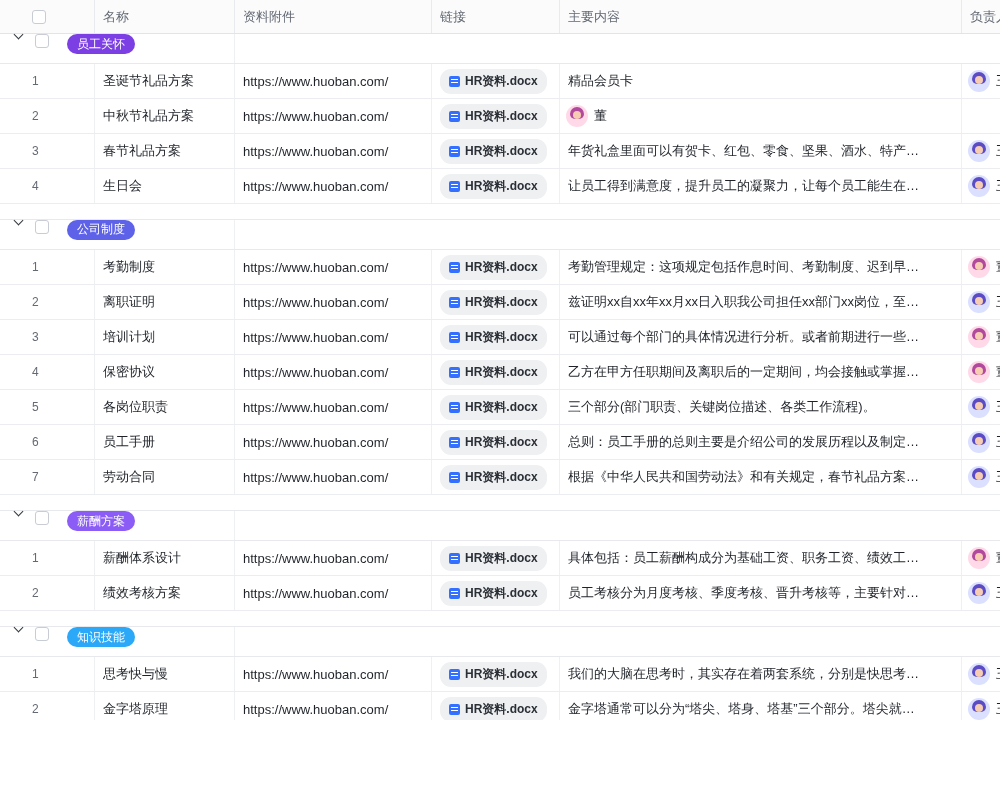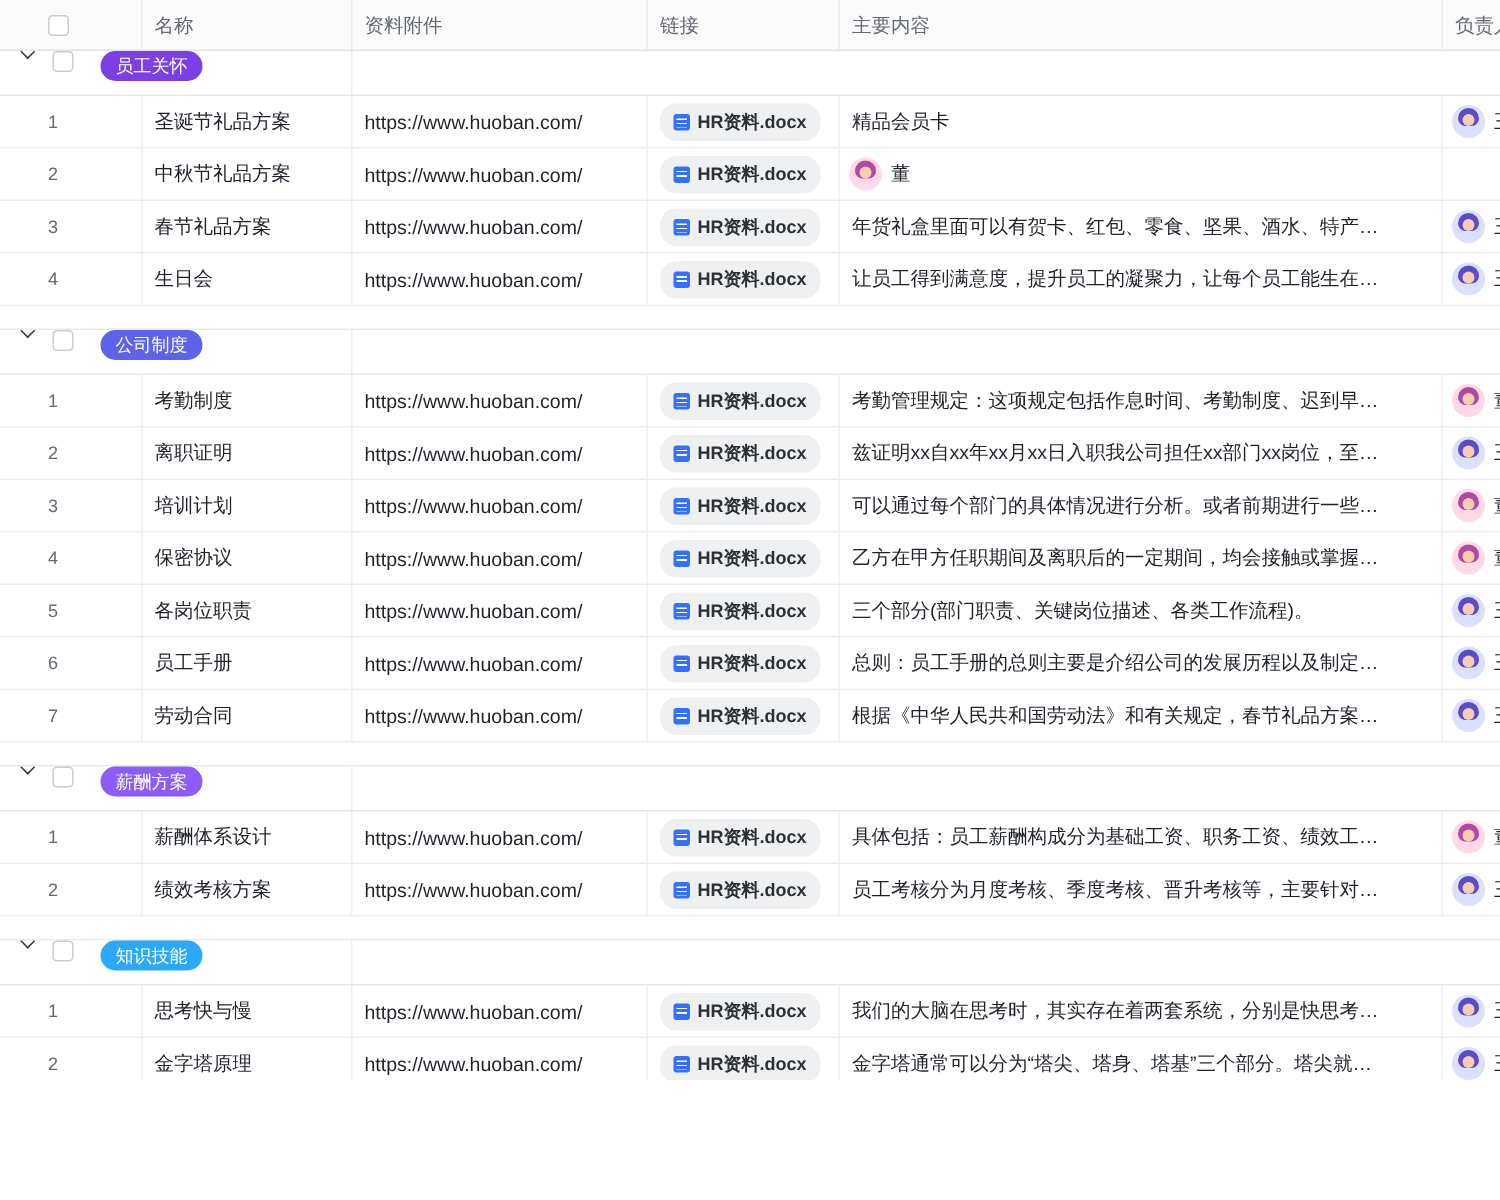--- a/index.html
+++ b/index.html
@@ -194,21 +194,21 @@
     <div class="cell owner-cell">
       <span class="avatar avatar-blue"></span>
       <span class="owner-name">王</span>
     </div>
   </div>
       <div class="group-gap"></div>
       <div class="group-row">
     <div class="group-left">
       <span class="chevron"></span>
       <span class="checkbox"></span>
-      <span class="badge" style="background: rgb(94, 98, 232);">公司制度</span>
+      <span class="badge" style="background: rgb(94, 98, 232); font-family: Liberation Mono, monospace;">公司制度</span>
     </div>
     <div class="group-rest"></div>
   </div>
       <div class="grid-row row">
     <div class="cell index-cell">
       <span>1</span>
     </div>
     <div class="cell">
       <span>考勤制度</span>
     </div>

